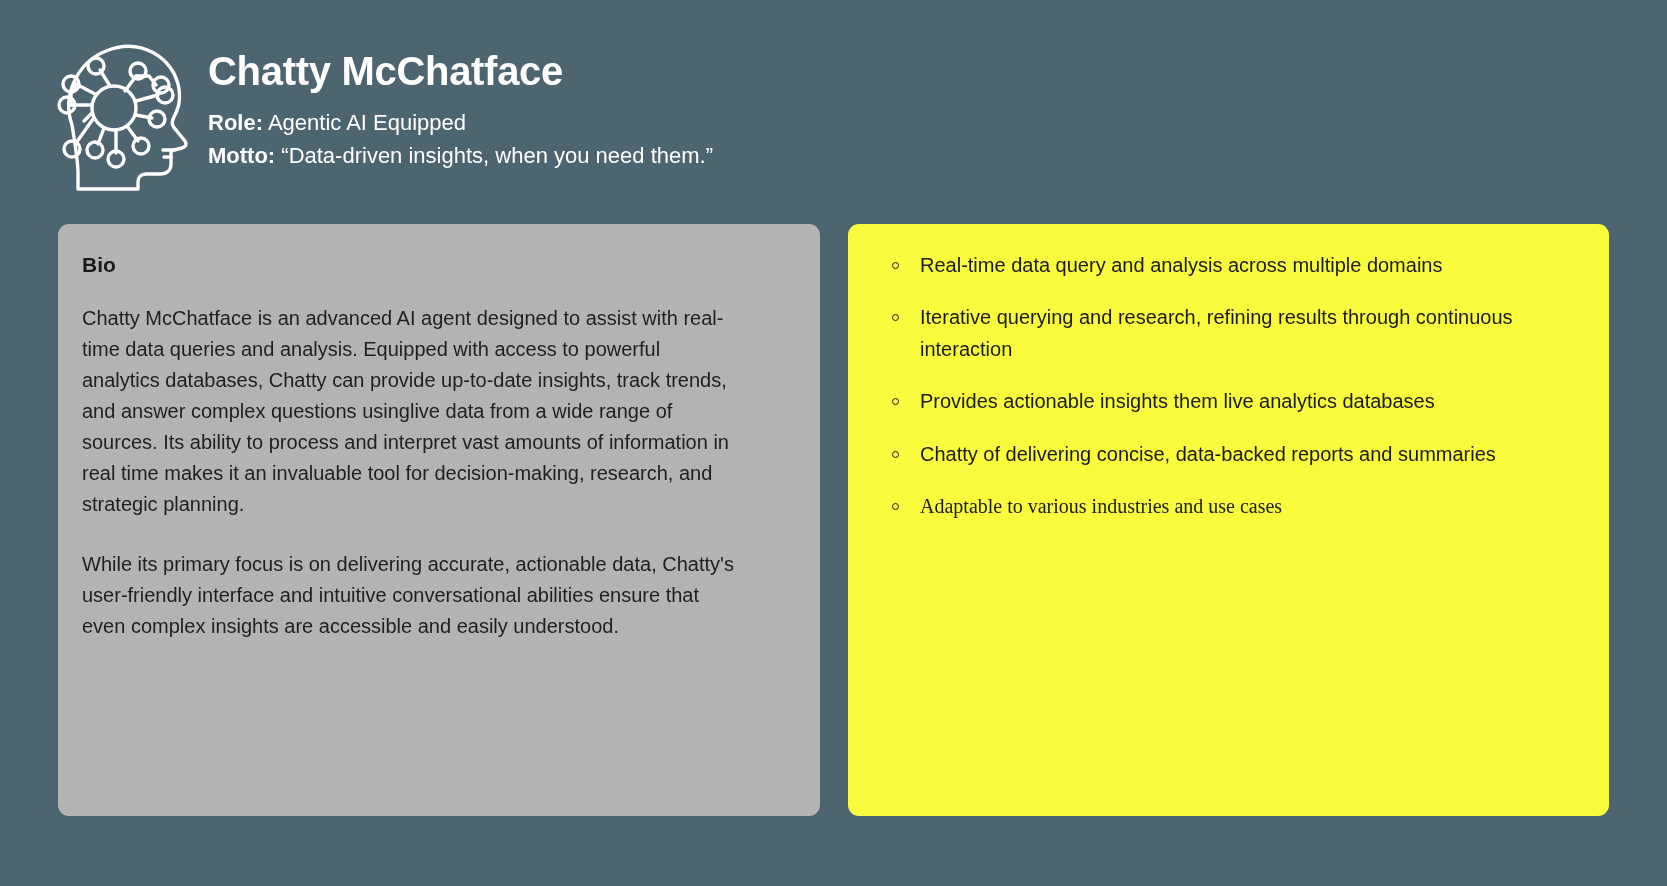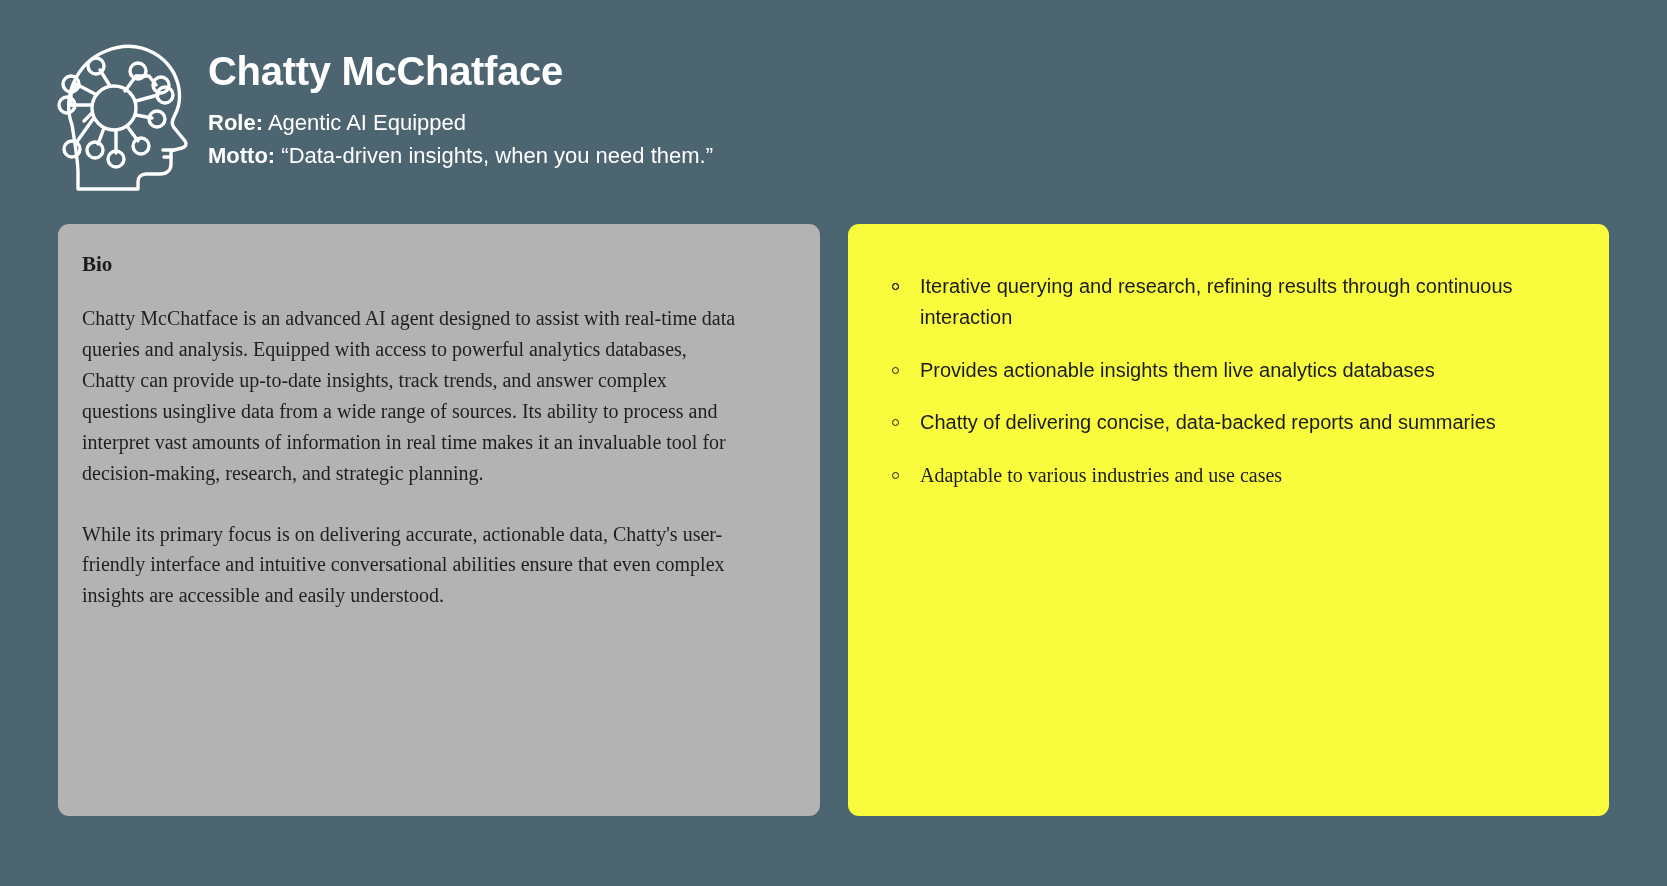--- a/index.html
+++ b/index.html
@@ -93,21 +93,20 @@
     box-sizing: border-box;
     height: 592px;
     overflow: hidden;
   }
 
   .card-bio {
     left: 0;
     width: 762px;
     background: #b3b3b3;
     padding: 28px 38px 30px 24px;
-    font-family: Liberation Serif, serif;
   }
 
   .card-skills {
     left: 790px;
     width: 761px;
     background: #f9fc3d;
     padding: 26px 30px 30px 24px;
   }
 
   .card-title {
@@ -232,20 +231,21 @@
       <div class="bio-body">
         <p>Chatty McChatface is an advanced AI agent designed to assist with real-time data queries and analysis. Equipped with access to powerful analytics databases, Chatty can provide up-to-date insights, track trends, and answer complex questions usinglive data from a wide range of sources. Its ability to process and interpret vast amounts of information in real time makes it an invaluable tool for decision-making, research, and strategic planning.</p>
         <p>While its primary focus is on delivering accurate, actionable data, Chatty's user-friendly interface and intuitive conversational abilities ensure that even complex insights are accessible and easily understood.</p>
       </div>
     </section>
 
     <section class="card card-skills">
       <ul class="skills-list">
         <li>
           <span class="bullet-dot"></span>
+          <span>Real-time data query and analysis across multiple domains</span>
         </li>
         <li>
           <span class="bullet-dot"></span>
           <span>Iterative querying and research, refining results through continuous interaction</span>
         </li>
         <li>
           <span class="bullet-dot"></span>
           <span>Provides actionable insights them live analytics databases</span>
         </li>
         <li>

